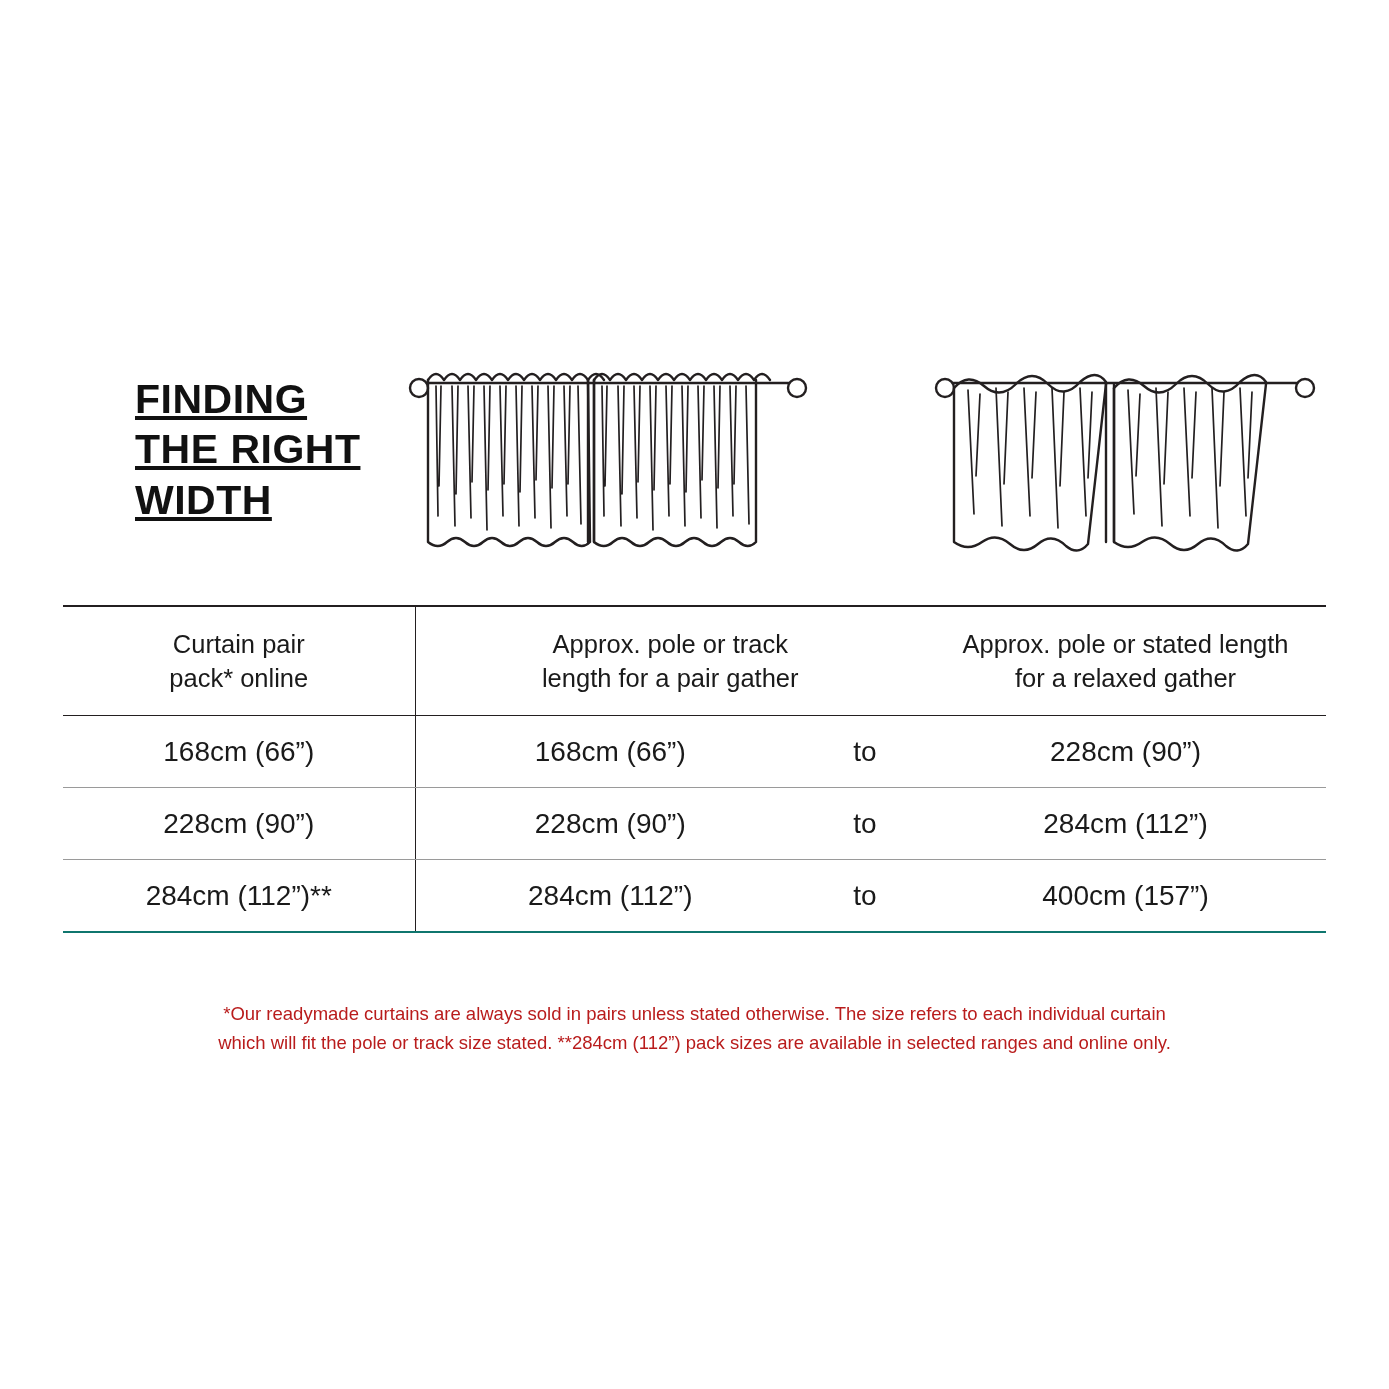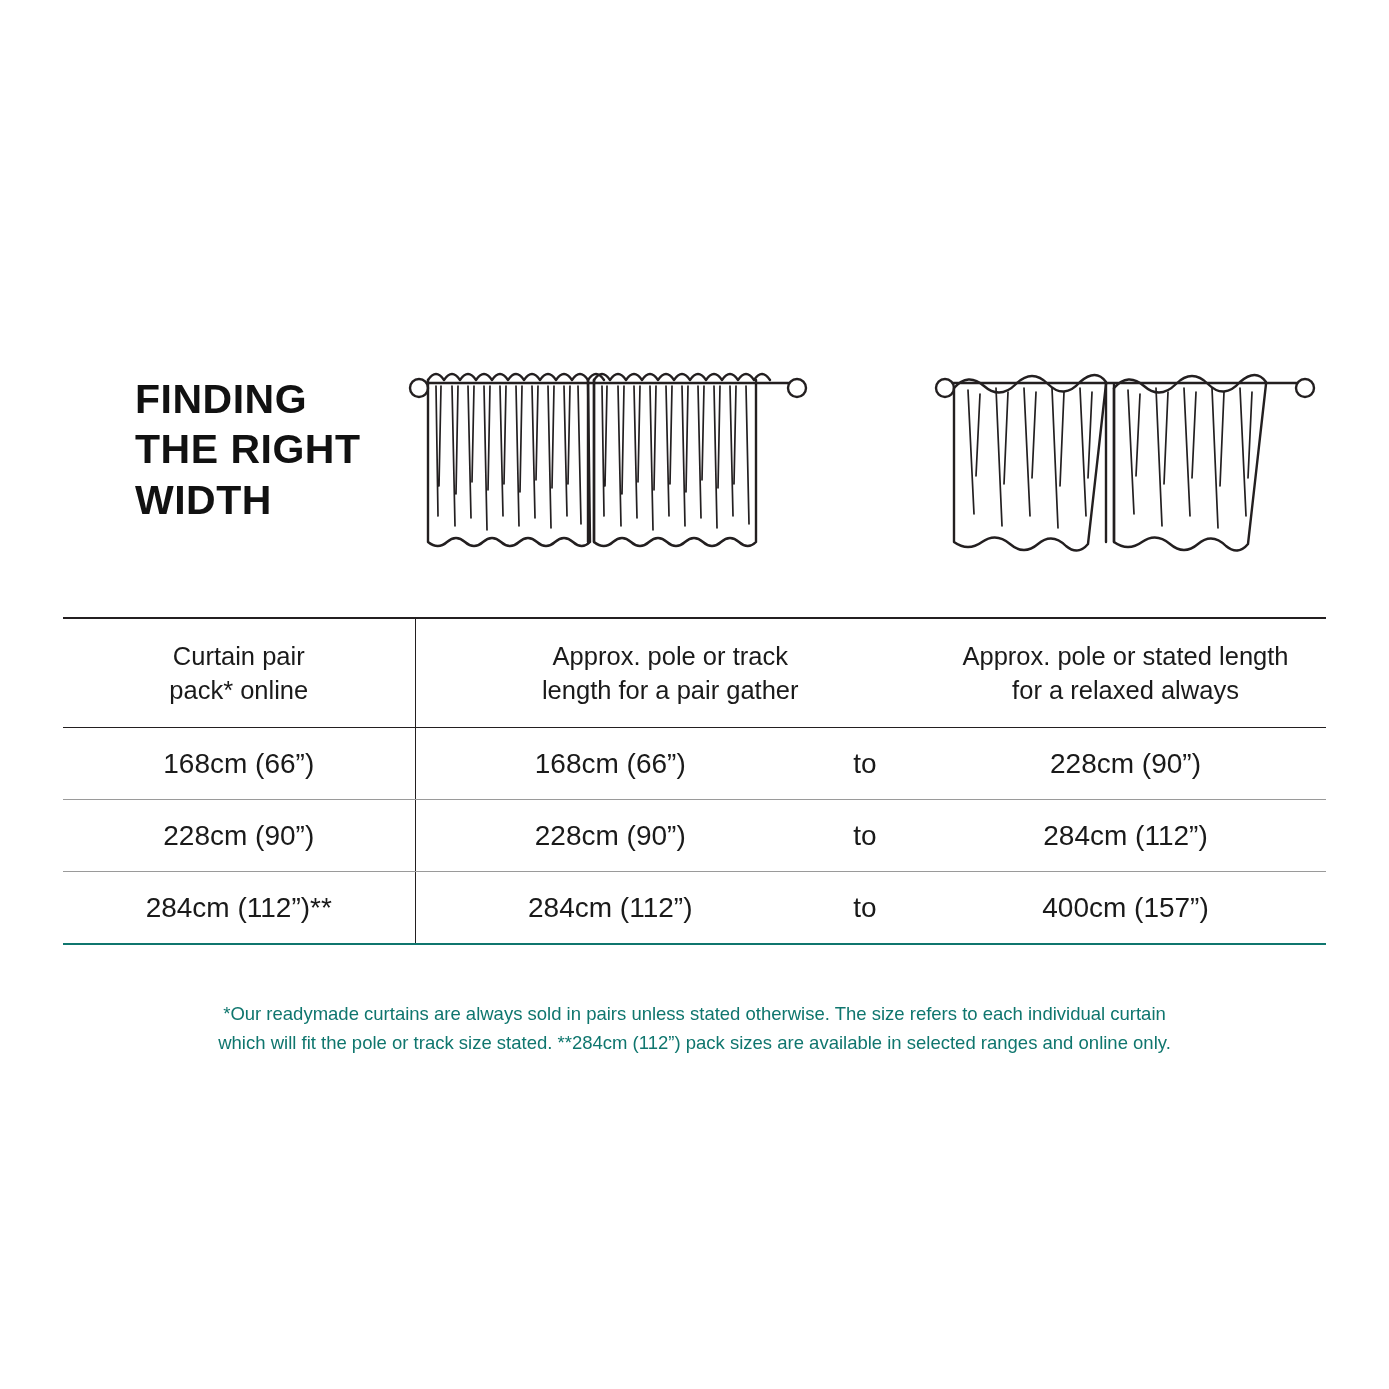--- a/index.html
+++ b/index.html
@@ -35,41 +35,40 @@
     padding-left: 72px;
     box-sizing: border-box;
     font-size: 41px;
     line-height: 1.23;
     font-weight: 700;
     letter-spacing: 0.5px;
     color: #111111;
     text-transform: uppercase;
     padding-top: 14px;
   }
-  .title .tline { display: block; white-space: nowrap; }
+  .title .tline { display: block; white-space: nowrap; text-decoration: underline; }
 
   .art {
     flex: 1;
     display: flex;
     justify-content: space-between;
     align-items: flex-start;
     padding-top: 6px;
     padding-right: 10px;
   }
   .art svg { display: block; }
 
   
   .table {
     position: absolute;
     left: 63px;
     top: 605px;
     width: 1263px;
     border-collapse: collapse;
     table-layout: fixed;
-    margin-top: 12px;
   }
   .table td, .table th {
     padding: 0;
     margin: 0;
   }
   .hrow th {
     height: 108px;
     vertical-align: middle;
     font-weight: 400;
     font-size: 25.5px;
@@ -100,21 +99,21 @@
 
   
   .footnote {
     position: absolute;
     left: 63px;
     top: 1000px;
     width: 1263px;
     text-align: center;
     font-size: 18.5px;
     line-height: 1.55;
-    color: #0f766e;
+    color: #b91c1c;
   }
   .footnote span { display: block; }
 </style>
 </head>
 <body>
 
 <div class="sheet">
 
   <div class="header">
 
@@ -216,21 +215,21 @@
         <th>
           <span class="sub">Curtain pair</span>
           <span class="sub">pack* online</span>
         </th>
         <th class="col-div" colspan="2">
           <span class="sub">Approx. pole or track</span>
           <span class="sub">length for a pair gather</span>
         </th>
         <th>
           <span class="sub">Approx. pole or stated length</span>
-          <span class="sub">for a relaxed always</span>
+          <span class="sub">for a relaxed gather</span>
         </th>
       </tr>
     </thead>
     <tbody>
       <tr class="drow">
         <td>168cm (66”)</td>
         <td class="col-div">168cm (66”)</td>
         <td class="c-to">to</td>
         <td>228cm (90”)</td>
       </tr>

